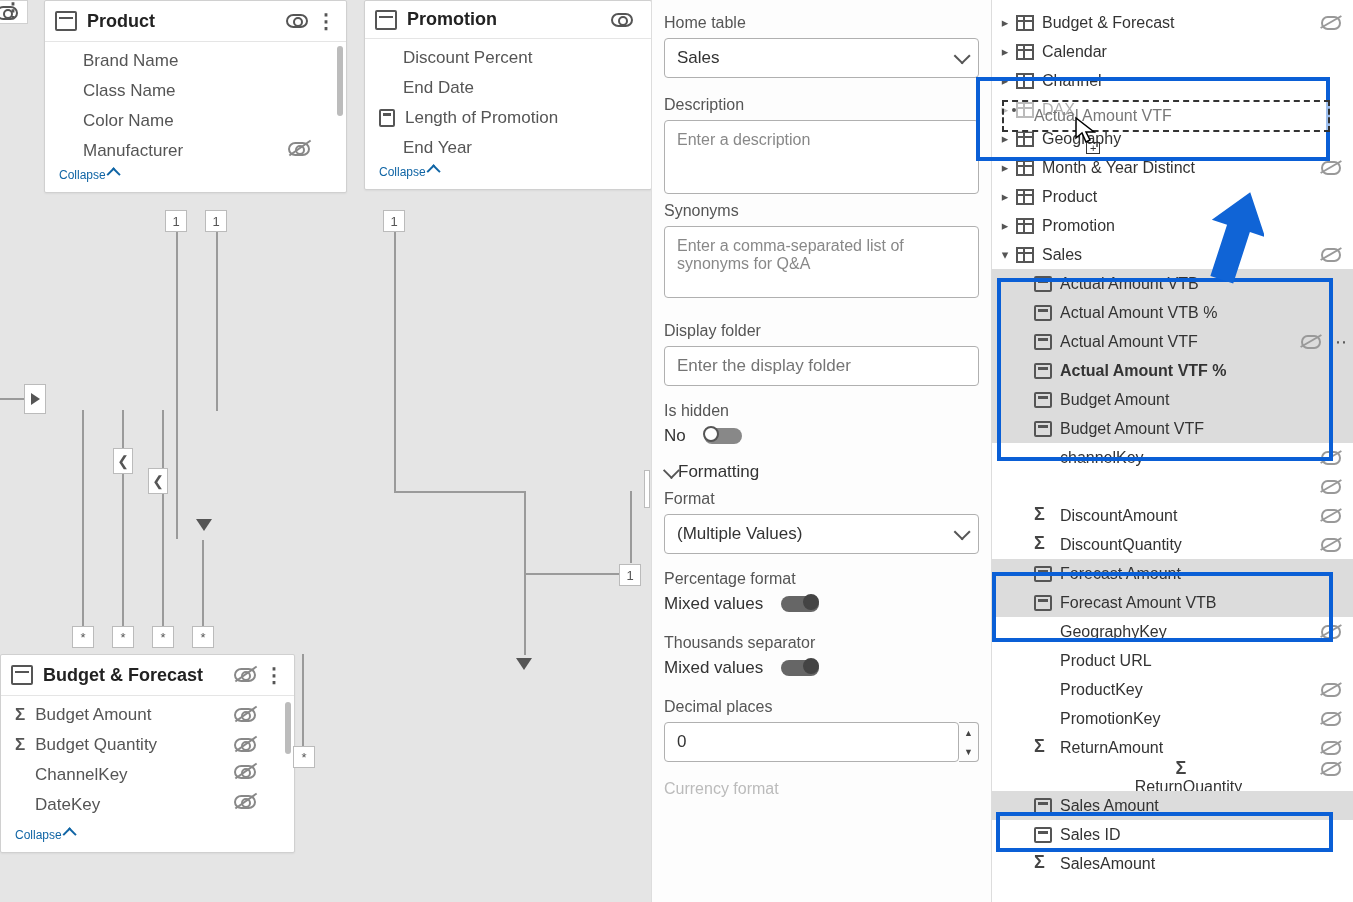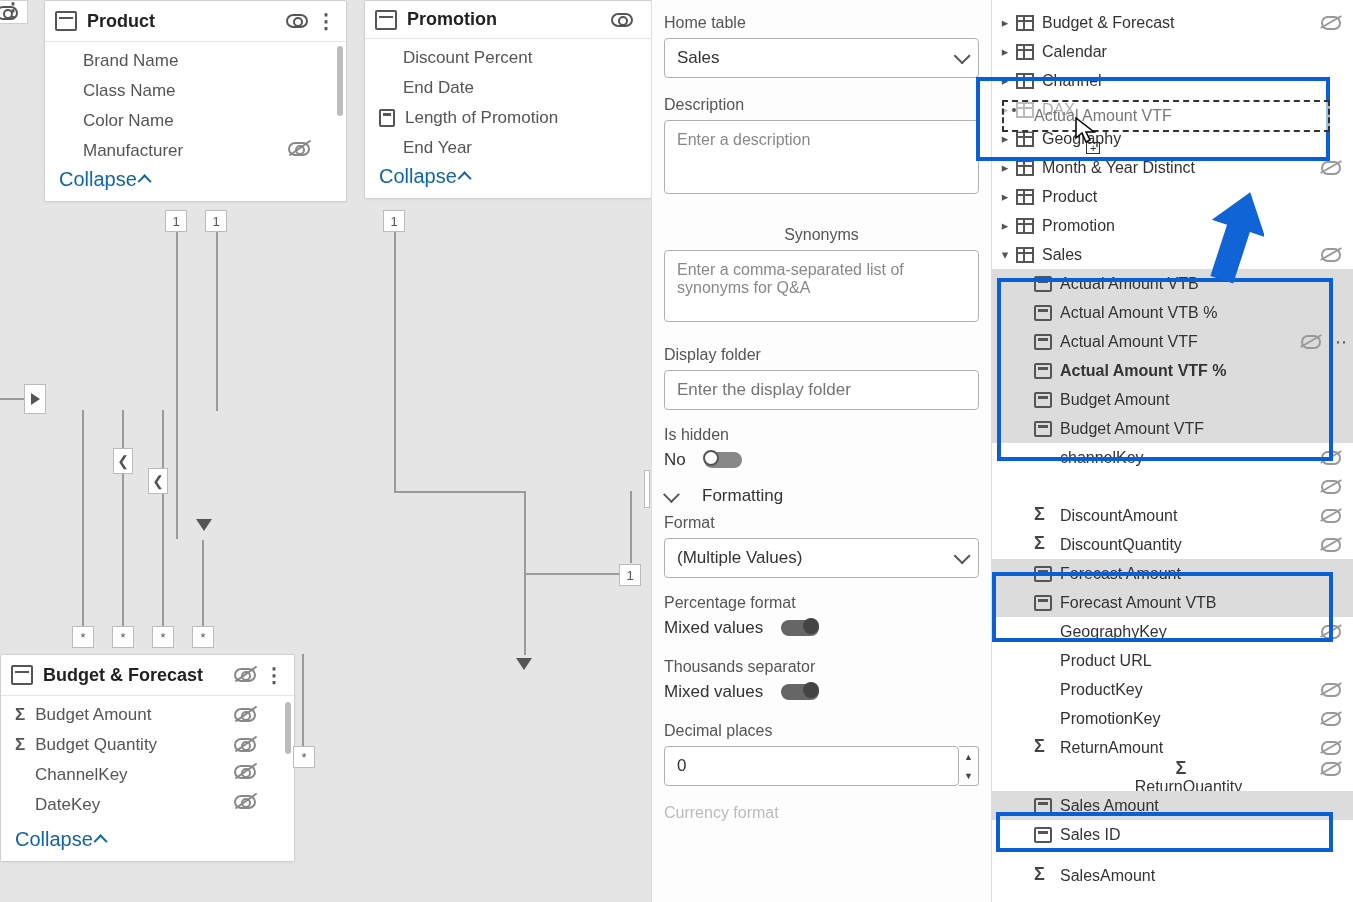--- a/index.html
+++ b/index.html
@@ -29,21 +29,21 @@
   .eye-icon.strike .slash, .eye-slash { position:absolute; left:-1px; top:5px; width:26px; height:2px; background:#888; transform:rotate(-35deg); }
   .dots { font-size:20px; font-weight:bold; color:#555; }
   
   .field-list { padding: 4px 0 2px 0; max-height: 118px; overflow: hidden; position:relative; }
   .field-row { padding: 5px 14px 5px 38px; font-size: 17px; color:#555; position:relative; }
   .field-row.with-icon { padding-left: 14px; display:flex; align-items:center; gap:10px; }
   .calc-icon { width:16px; height:18px; border:2px solid #555; border-radius:2px; position:relative; flex:none; }
   .calc-icon::before { content:""; position:absolute; left:2px; right:2px; top:2px; height:3px; background:#555; }
   .scroll-thumb { position:absolute; right:3px; top:4px; width:6px; height:70px; background:#bcbcbc; border-radius:3px; }
   
-  .collapse-link { padding: 8px 14px 10px; font-size:20px; color:#1065a5; cursor:pointer; display:flex; align-items:center; gap:4px; }
+  .collapse-link { padding: 8px 14px 10px; font-size:12px; color:#1065a5; cursor:pointer; display:flex; gap:4px; }
   
   
   .conn { position:absolute; width:22px; height:22px; background:#fff; border:1px solid #bbb; font-size:13px; color:#555; display:flex; align-items:center; justify-content:center; }
   .arrow-down { position:absolute; width:0; height:0; border-left:8px solid transparent; border-right:8px solid transparent; border-top:12px solid #555; }
   .arrow-right-box { position:absolute; width:22px; height:30px; background:#fff; border:1px solid #bbb; display:flex; align-items:center; justify-content:center; }
   .arrow-right-box::after { content:""; width:0;height:0; border-top:6px solid transparent; border-bottom:6px solid transparent; border-left:9px solid #555; }
   .chevbox { position:absolute; background:#fff; border:1px solid #bbb; width:20px; height:26px; display:flex; align-items:center; justify-content:center; font-size:14px; color:#555; }
   
   
   .wire-h { position:absolute; height:2px; background:#9a9a9a; }
@@ -56,21 +56,21 @@
   .props .label { font-size:16px; color:#555; margin-top:6px; margin-bottom:6px; }
   .props select, .props input[type=text], .props textarea, .props .fake-select, .props .fake-input {
     width:100%; border:1px solid #b0b0b0; border-radius:4px; font-size:17px; padding:9px 12px; color:#333; background:#fff;
   }
   .props .fake-select { display:flex; justify-content:space-between; align-items:center; cursor:pointer; }
   .props textarea, .props .fake-textarea {
     width:100%; border:1px solid #b0b0b0; border-radius:4px; font-size:16px; padding:10px 12px; color:#888; background:#fff; resize:none;
   }
   .chev-down { display:inline-block; width:12px; height:12px; border-right:2px solid #555; border-bottom:2px solid #555; transform:rotate(45deg) translateY(-3px); }
   .chev-up-s { display:inline-block; width:10px; height:10px; border-right:2px solid #1065a5; border-bottom:2px solid #1065a5; transform:rotate(-135deg) translateY(-2px); }
-  .sec-header { display:flex; align-items:center; gap:26px; font-size:17px; color:#333; margin:16px 0 8px; cursor:pointer; }
+  .sec-header { display:flex; align-items:center; gap:2px; font-size:17px; color:#333; margin:16px 0 8px; cursor:pointer; }
   .toggle { width:38px; height:16px; background:#888; border-radius:9px; position:relative; }
   .toggle .knob { width:16px; height:16px; border-radius:50%; background:#fff; border:2px solid #555; position:absolute; left:-1px; top:-2px; }
   .toggle.right .knob { left:22px; }
   .toggle-row { display:flex; align-items:center; gap:18px; margin-top:6px; }
   .spin { display:flex; align-items:stretch; }
   .spin input { flex:1; border:1px solid #b0b0b0; border-radius:4px 0 0 4px; padding:9px 12px; font-size:17px; }
   .spin .spinbtns { width:20px; display:flex; flex-direction:column; border:1px solid #b0b0b0; border-left:0; border-radius:0 4px 4px 0; }
   .spin .spinbtns div { flex:1; display:flex; align-items:center; justify-content:center; font-size:9px; color:#444; cursor:pointer; }
   
   
@@ -235,21 +235,21 @@
 <div class="props">
   <div class="label">Home table</div>
   <div class="fake-select">
     <span>Sales</span>
     <span class="chev-down"></span>
   </div>
 
   <div class="label" style="margin-top:18px;">Description</div>
   <div class="fake-textarea" style="height:74px;">Enter a description</div>
 
-  <div class="label" style="margin-top:32px;text-align:center;">Synonyms</div>
+  <div class="label" style="margin-top:8px;">Synonyms</div>
   <div class="fake-textarea" style="height:72px;">Enter a comma-separated list of synonyms for Q&amp;A</div>
 
   <div class="label" style="margin-top:24px;">Display folder</div>
   <input type="text" class="fake-input" placeholder="Enter the display folder" style="">
 
   <div class="label" style="margin-top:16px;">Is hidden</div>
   <div class="toggle-row">
     <span style="font-size:17px;">No</span>
     <div class="toggle">
         <div class="knob"></div>
@@ -428,21 +428,21 @@
         <span class="hide"></span>
       </div>
       <div class="frow sel" style="padding-left: 42px;">
         <span class="ticon calc"></span>
         <span class="lbl">Sales Amount</span>
       </div>
       <div class="frow" style="padding-left: 42px;">
         <span class="ticon calc"></span>
         <span class="lbl">Sales ID</span>
       </div>
-      <div class="frow" style="padding-left: 42px; margin-top: 12px;">
+      <div class="frow" style="padding-left: 42px;">
         <span class="ticon sigma"></span>
         <span class="lbl">SalesAmount</span>
       </div>
     </div>
 </div>
 
 <div class="blue-box" style="left:976px; top:77px; width:354px; height:84px;"></div>
 <div class="blue-box" style="left:997px; top:278px; width:336px; height:183px;"></div>
 <div class="blue-box" style="left:992px; top:572px; width:341px; height:70px;"></div>
 <div class="blue-box" style="left:996px; top:812px; width:337px; height:40px;"></div>

